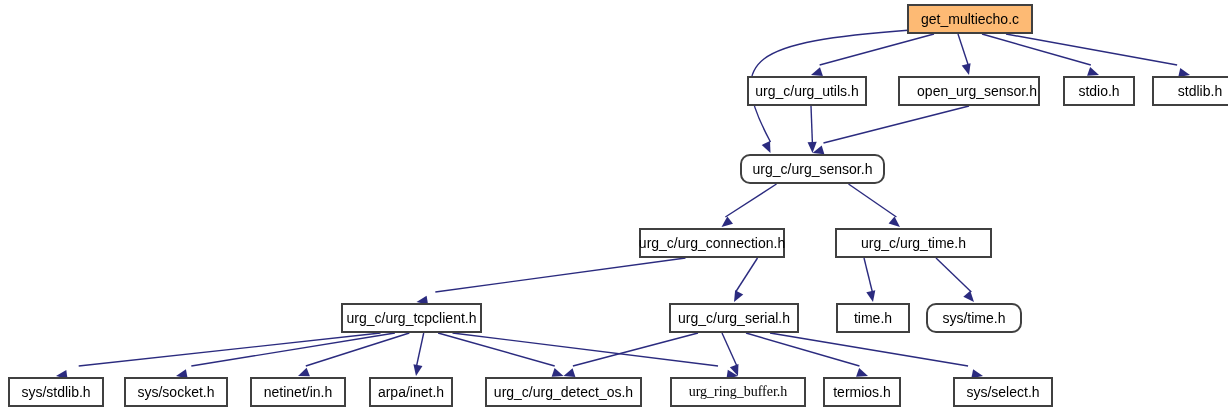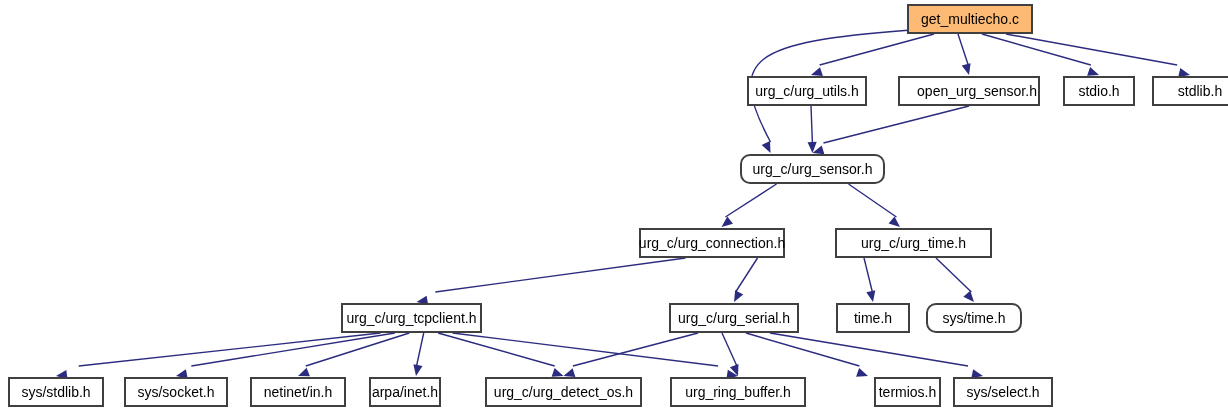--- a/index.html
+++ b/index.html
@@ -146,29 +146,29 @@
       </div>
       <div class="node thin" style="left: 8px; top: 377px; width: 96px;">
         <span class="node-label">sys/stdlib.h</span>
       </div>
       <div class="node thin" style="left: 124px; top: 377px; width: 104px; text-align: center;">
         <span class="node-label">sys/socket.h</span>
       </div>
       <div class="node thin" style="left: 250px; top: 377px; width: 96px; text-align: right;">
         <span class="node-label">netinet/in.h</span>
       </div>
-      <div class="node thin" style="left: 369px; top: 377px; width: 72px;">
+      <div class="node thin" style="left: 369px; top: 377px; width: 84px;">
         <span class="node-label">arpa/inet.h</span>
       </div>
       <div class="node thick" style="left: 485px; top: 377px; width: 157px;">
         <span class="node-label">urg_c/urg_detect_os.h</span>
       </div>
-      <div class="node thick" style="left: 670px; top: 377px; width: 136px;">
+      <div class="node thick" style="left: 670px; top: 377px; width: 136px; font-family: Liberation Serif, serif;">
         <span class="node-label">urg_ring_buffer.h</span>
       </div>
-      <div class="node thin" style="left: 874px; top: 377px; width: 67px;">
+      <div class="node thin" style="left: 823px; top: 377px; width: 78px;">
         <span class="node-label">termios.h</span>
       </div>
       <div class="node thin" style="left: 933px; top: 377px; width: 100px; margin-left: 20px;">
         <span class="node-label">sys/select.h</span>
       </div>
     </div>
 </div>
 
 </body></html>

